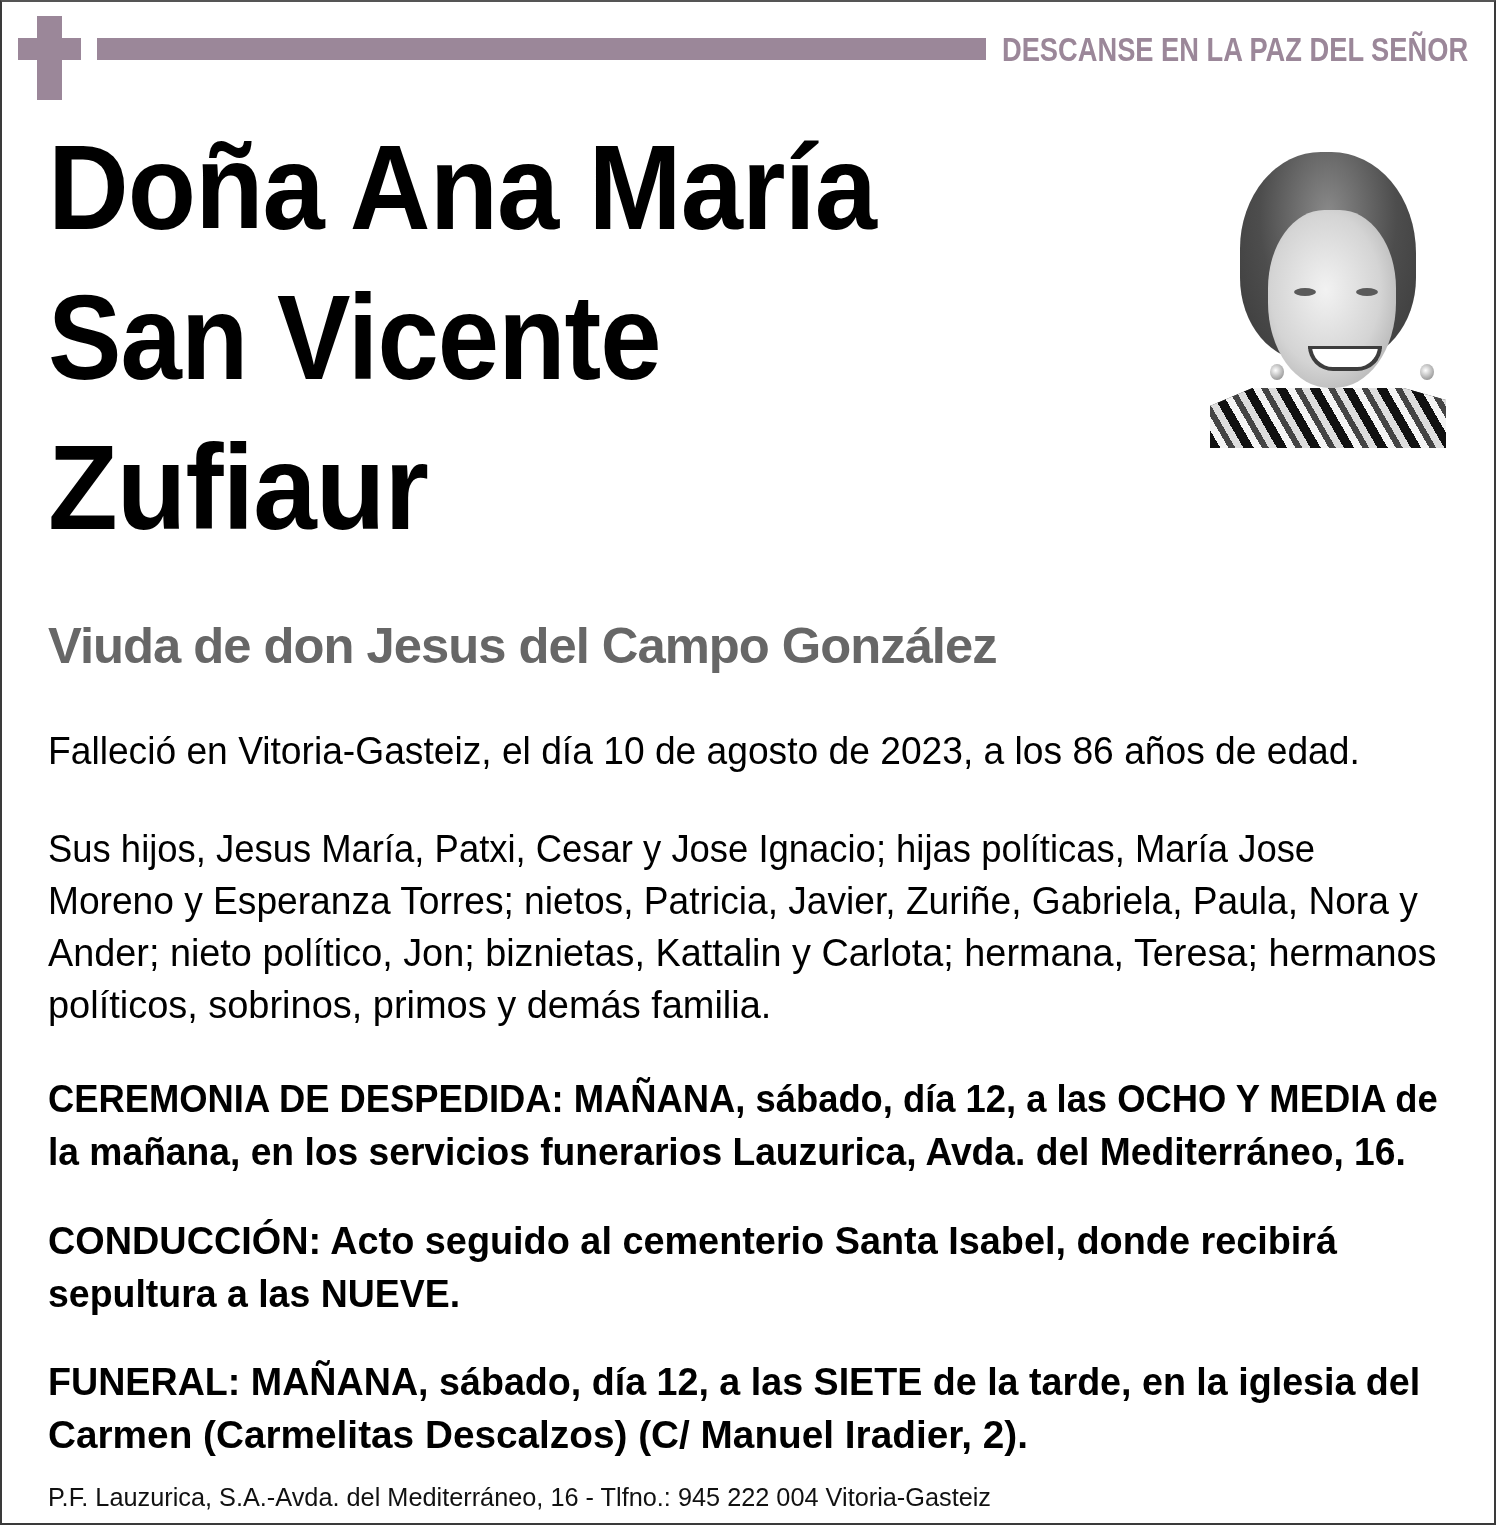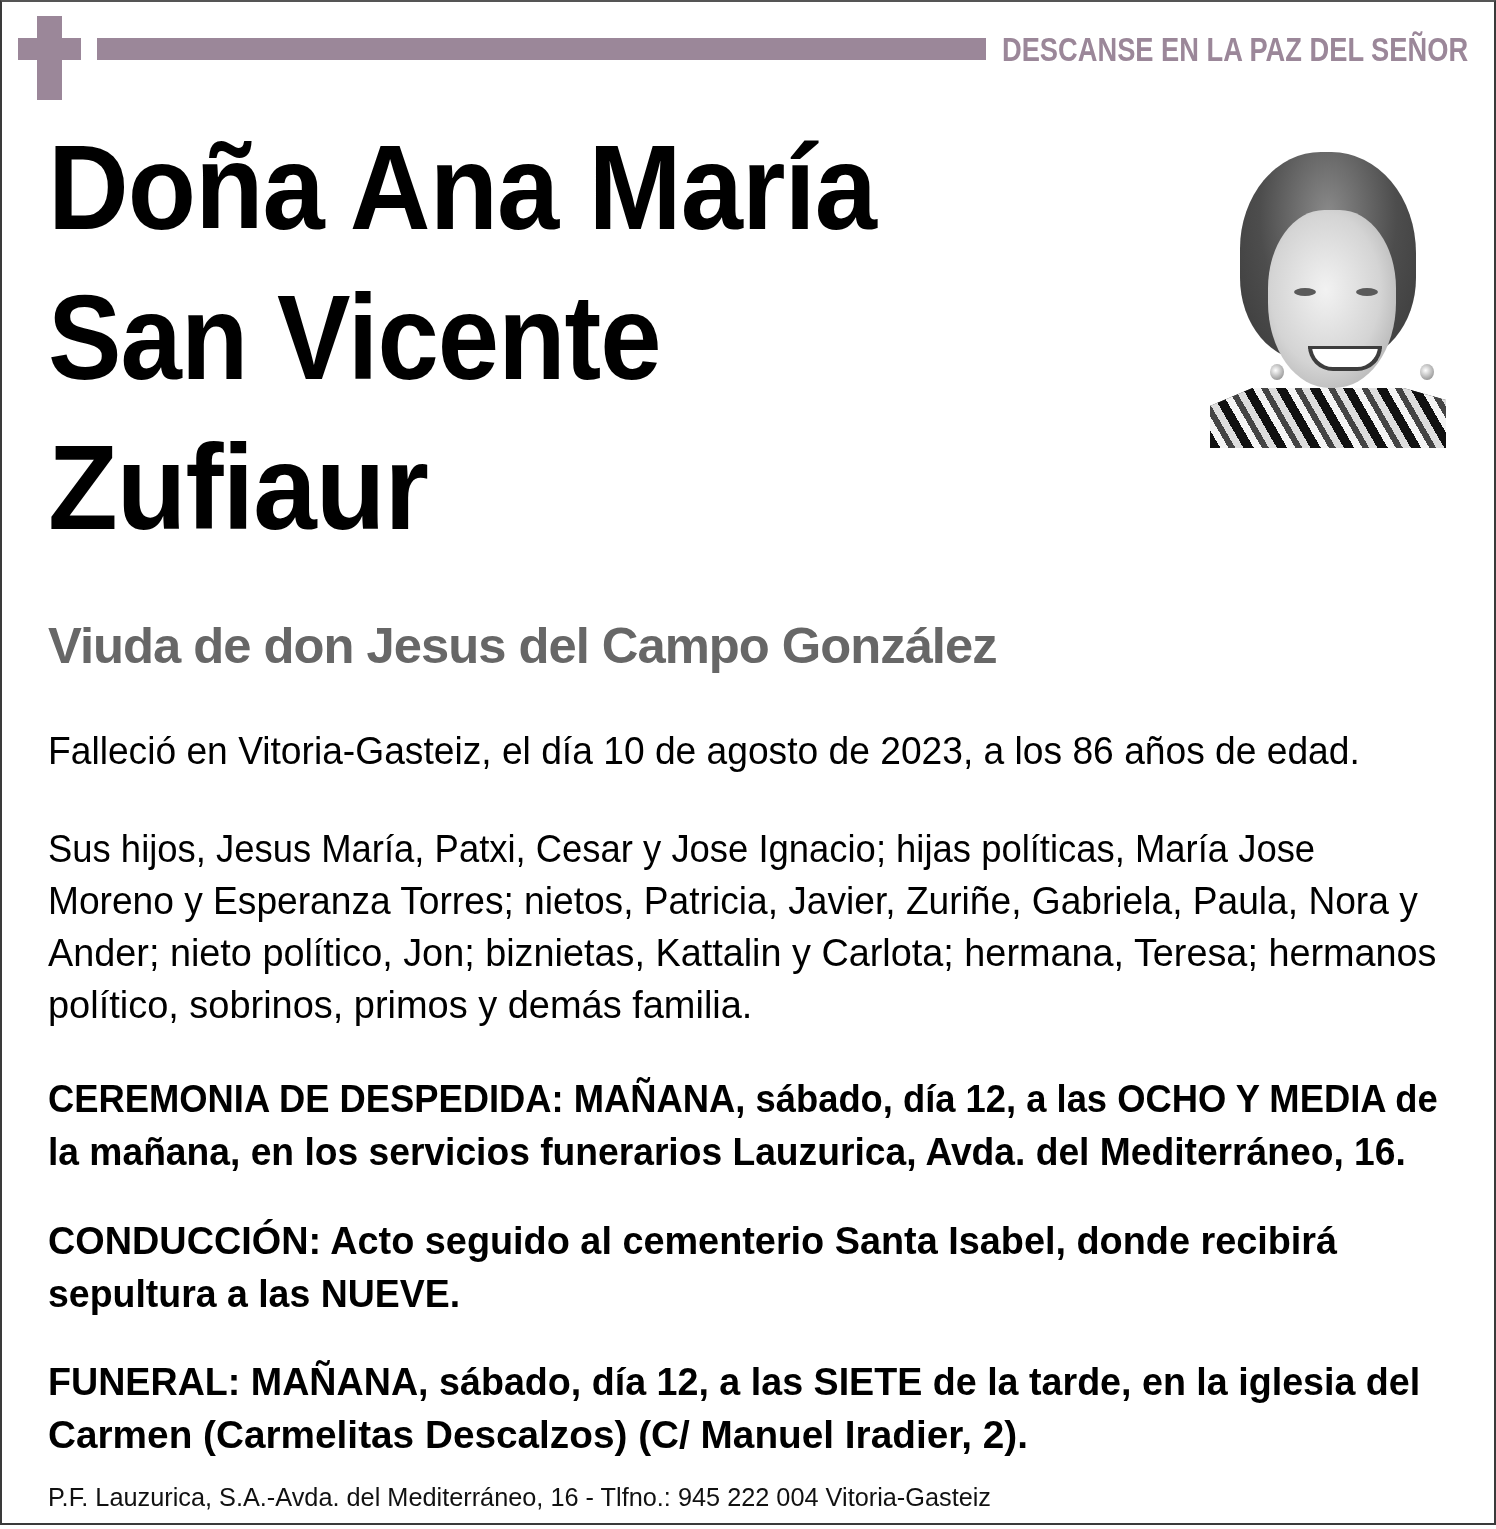--- a/index.html
+++ b/index.html
@@ -62,21 +62,21 @@
 <div class="line subtitle" style="top: 621px; display: inline-block; transform-origin: 0px 0px; transform: scaleX(1.015);">Viuda de don Jesus del Campo González</div>
 
 <div>
   <div class="line body-text" style="top: 732px; display: inline-block; transform-origin: 0px 0px; transform: scaleX(0.9784);">Falleció en Vitoria-Gasteiz, el día 10 de agosto de 2023, a los 86 años de edad.</div>
 </div>
 
 <div>
   <div class="line body-text" style="top: 830px; display: inline-block; transform-origin: 0px 0px; transform: scaleX(0.9584);">Sus hijos, Jesus María, Patxi, Cesar y Jose Ignacio; hijas políticas, María Jose</div>
   <div class="line body-text" style="top: 882px; display: inline-block; transform-origin: 0px 0px; transform: scaleX(0.9772);">Moreno y Esperanza Torres; nietos, Patricia, Javier, Zuriñe, Gabriela, Paula, Nora y</div>
   <div class="line body-text" style="top: 934px; display: inline-block; transform-origin: 0px 0px; transform: scaleX(0.995);">Ander; nieto político, Jon; biznietas, Kattalin y Carlota; hermana, Teresa; hermanos</div>
-  <div class="line body-text" style="top: 986px; display: inline-block; transform-origin: 0px 0px; transform: scaleX(0.9986);">político, sobrinos, primos y demás familia.</div>
+  <div class="line body-text" style="top: 986px; display: inline-block; transform-origin: 0px 0px; transform: scaleX(0.9986);">políticos, sobrinos, primos y demás familia.</div>
 </div>
 
 <div>
   <div class="line bold-text" style="top: 1080px; display: inline-block; transform-origin: 0px 0px; transform: scaleX(0.9566);">CEREMONIA DE DESPEDIDA: MAÑANA, sábado, día 12, a las OCHO Y MEDIA de</div>
   <div class="line bold-text" style="top: 1133px; display: inline-block; transform-origin: 0px 0px; transform: scaleX(0.9791);">la mañana, en los servicios funerarios Lauzurica, Avda. del Mediterráneo, 16.</div>
 </div>
 
 <div>
   <div class="line bold-text" style="top: 1222px; display: inline-block; transform-origin: 0px 0px; transform: scaleX(0.9954);">CONDUCCIÓN: Acto seguido al cementerio Santa Isabel, donde recibirá</div>
   <div class="line bold-text" style="top: 1275px; display: inline-block; transform-origin: 0px 0px; transform: scaleX(0.9856);">sepultura a las NUEVE.</div>

